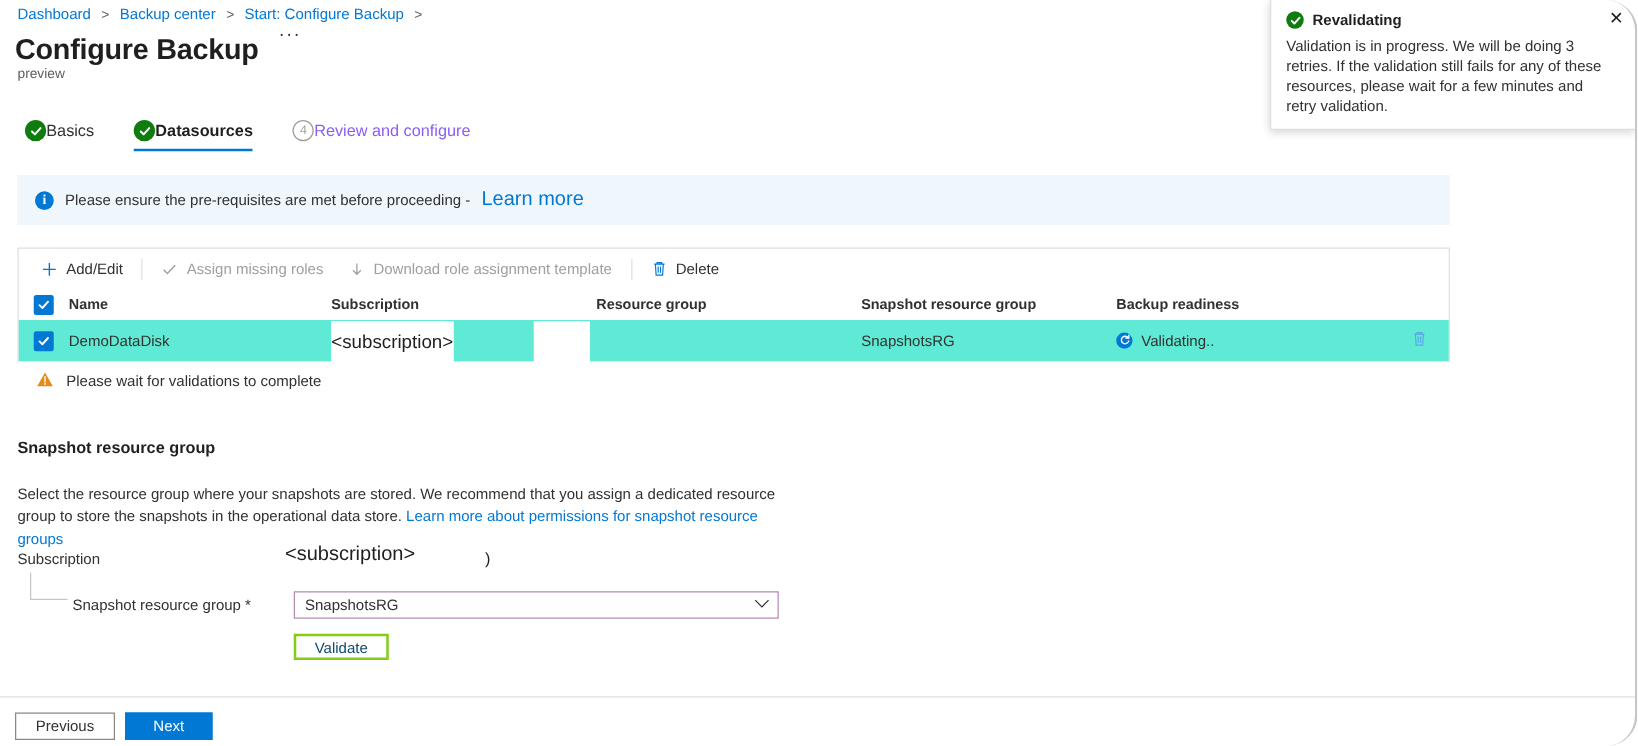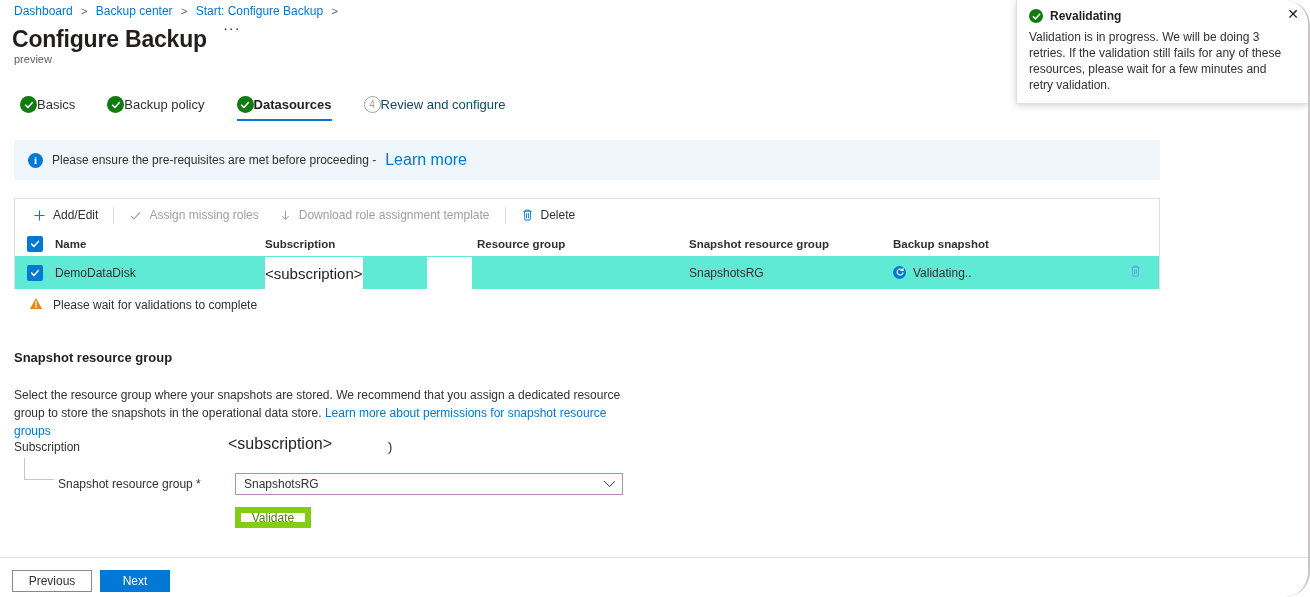--- a/index.html
+++ b/index.html
@@ -84,21 +84,21 @@
     display: flex; align-items: center; gap: 0px;
   }
   .step {
     display: flex; align-items: center; 
     padding: 4px 14px 8px 6px; cursor: pointer;
     position: relative; margin-right: 12px;
   }
   .step-label { font-size: 13px; color: #323130; white-space: nowrap; }
   .step.active .step-label { font-weight: 700; color: #201f1e; }
   .step.disabled { cursor: default; }
-  .step.disabled .step-label { color: #0c4a6e; }
+  .step.disabled .step-label { color: #8b5cf6; }
   .step.active::after {
     content: ""; position: absolute;
     left: 6px; right: 14px; bottom: 0; height: 2px; background: #0078d4;
   }
   .step-circle-green {
     width: 17px; height: 17px; border-radius: 50%;
     background: #107c10; flex: none;
     display: inline-flex; align-items: center; justify-content: center;
   }
   .step-circle-num {
@@ -231,22 +231,22 @@
     display: flex; align-items: center;
     padding: 0 6px 0 8px;
     font-size: 12px; color: #323130;
     cursor: pointer;
   }
   .dd-val { flex: 1; }
   .dd-caret { color: #323130; font-size: 11px; }
   .validate-btn {
     position: absolute; left: 235px; top: 507px;
     width: 76px; height: 21px;
-    border: 6px solid #84cc16; background: #fff;
-    font-size: 12px; color: #4d7c0f;
+    border: 2px solid #84cc16; background: #fff;
+    font-size: 12px; color: #0c4a6e;
     display: flex; align-items: center; justify-content: center;
     cursor: pointer;
   }
   .artifact-paren {
     position: absolute; left: 388px; top: 439px;
     font-size: 13px; color: #201f1e;
   }
 
   
   .footer-rule {
@@ -307,28 +307,20 @@
 
   <div class="steps">
     <div class="step">
       <span class="step-circle-green">
         <svg width="10" height="10" viewBox="0 0 10 10">
             <path d="M1.6 5.2 L3.9 7.5 L8.4 2.5" stroke="#fff" stroke-width="1.6" fill="none" stroke-linecap="round" stroke-linejoin="round"></path>
           </svg>
       </span>
       <span class="step-label">Basics</span>
     </div>
-    <div class="step">
-      <span class="step-circle-green">
-        <svg width="10" height="10" viewBox="0 0 10 10">
-            <path d="M1.6 5.2 L3.9 7.5 L8.4 2.5" stroke="#fff" stroke-width="1.6" fill="none" stroke-linecap="round" stroke-linejoin="round"></path>
-          </svg>
-      </span>
-      <span class="step-label">Backup policy</span>
-    </div>
     <div class="step active">
       <span class="step-circle-green">
         <svg width="10" height="10" viewBox="0 0 10 10">
             <path d="M1.6 5.2 L3.9 7.5 L8.4 2.5" stroke="#fff" stroke-width="1.6" fill="none" stroke-linecap="round" stroke-linejoin="round"></path>
           </svg>
       </span>
       <span class="step-label">Datasources</span>
     </div>
     <div class="step disabled">
       <span class="step-circle-num">4</span>
@@ -386,21 +378,21 @@
         <span class="chk">
           <svg width="10" height="10" viewBox="0 0 10 10">
               <path d="M1.6 5.1 L3.9 7.4 L8.4 2.4" stroke="#fff" stroke-width="1.5" fill="none" stroke-linecap="round" stroke-linejoin="round"></path>
             </svg>
         </span>
       </div>
       <div class="c-name">Name</div>
       <div class="c-sub">Subscription</div>
       <div class="c-rg">Resource group</div>
       <div class="c-srg">Snapshot resource group</div>
-      <div class="c-ready">Backup snapshot</div>
+      <div class="c-ready">Backup readiness</div>
       <div class="c-del"></div>
     </div>
 
     <div class="ds-row">
       <div class="c-check">
         <span class="chk">
           <svg width="10" height="10" viewBox="0 0 10 10">
               <path d="M1.6 5.1 L3.9 7.4 L8.4 2.4" stroke="#fff" stroke-width="1.5" fill="none" stroke-linecap="round" stroke-linejoin="round"></path>
             </svg>
         </span>

